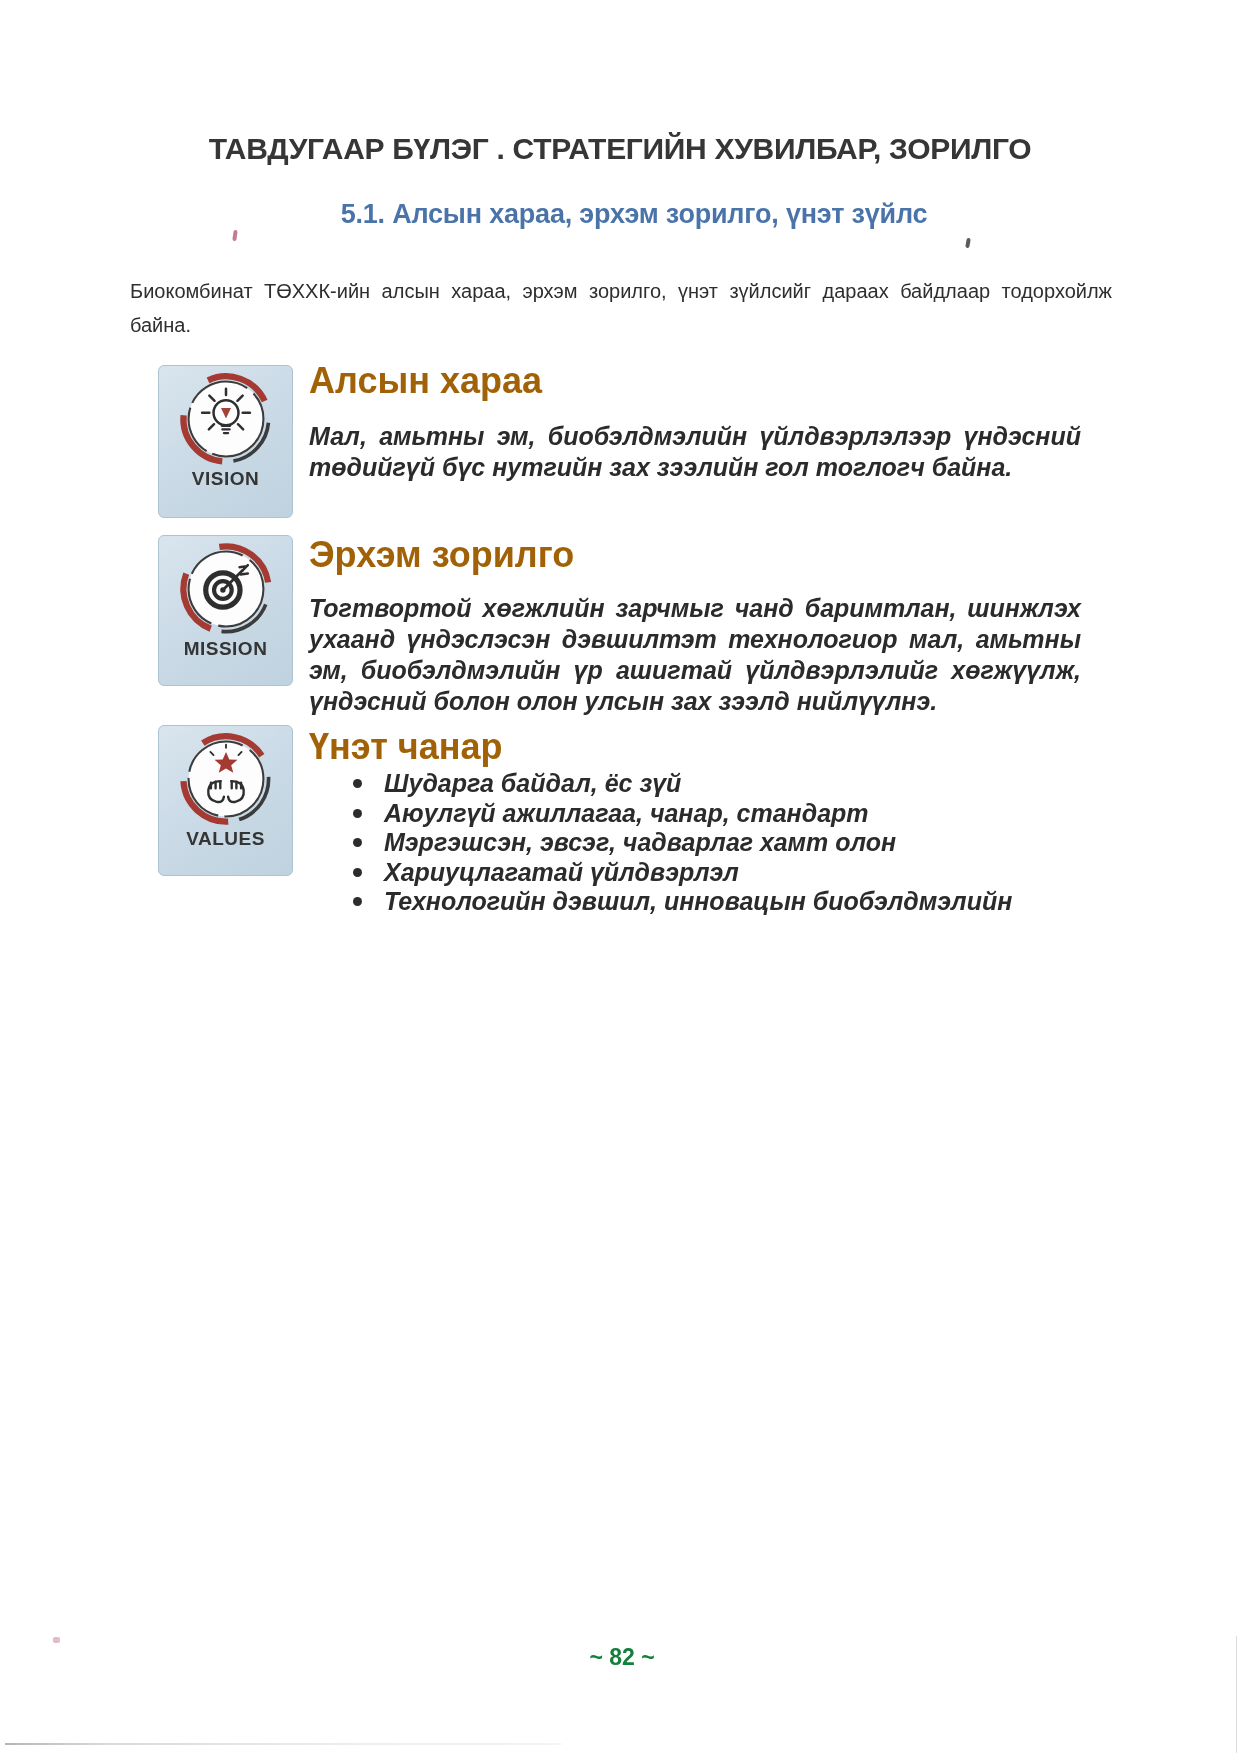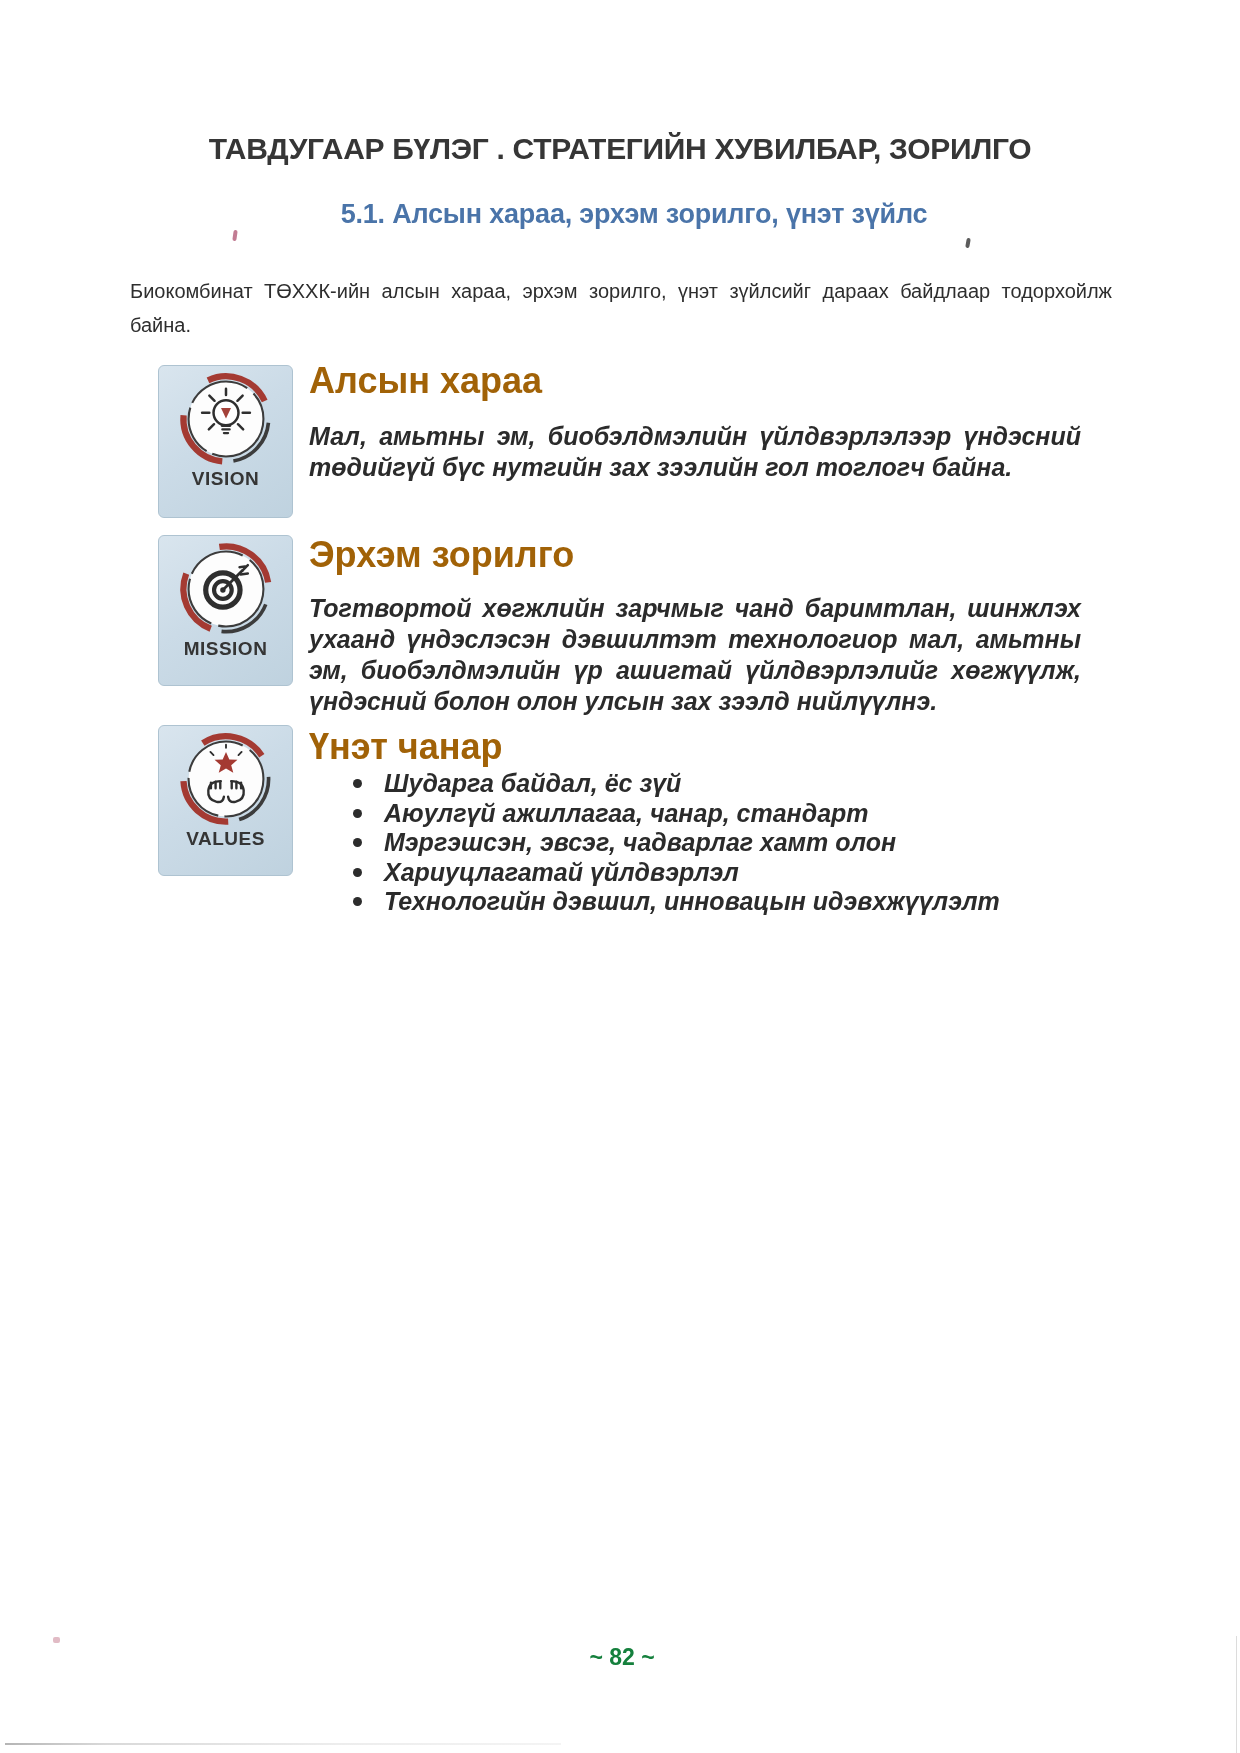--- a/index.html
+++ b/index.html
@@ -205,21 +205,21 @@
         <li>
             <span class="dot"></span>
             <span>Мэргэшсэн, эвсэг, чадварлаг хамт олон</span>
           </li>
         <li>
             <span class="dot"></span>
             <span>Хариуцлагатай үйлдвэрлэл</span>
           </li>
         <li>
             <span class="dot"></span>
-            <span>Технологийн дэвшил, инновацын идэвхжүүлэлт</span>
+            <span>Технологийн дэвшил, инновацын биобэлдмэлийн</span>
           </li>
       </ul>
     </div>
   </section>
 
   <div class="page-number">~ 82 ~</div>
 
   <span class="speck speck-c"></span>
   <div class="artifact-bottom-line"></div>
   <div class="artifact-right-line"></div>

